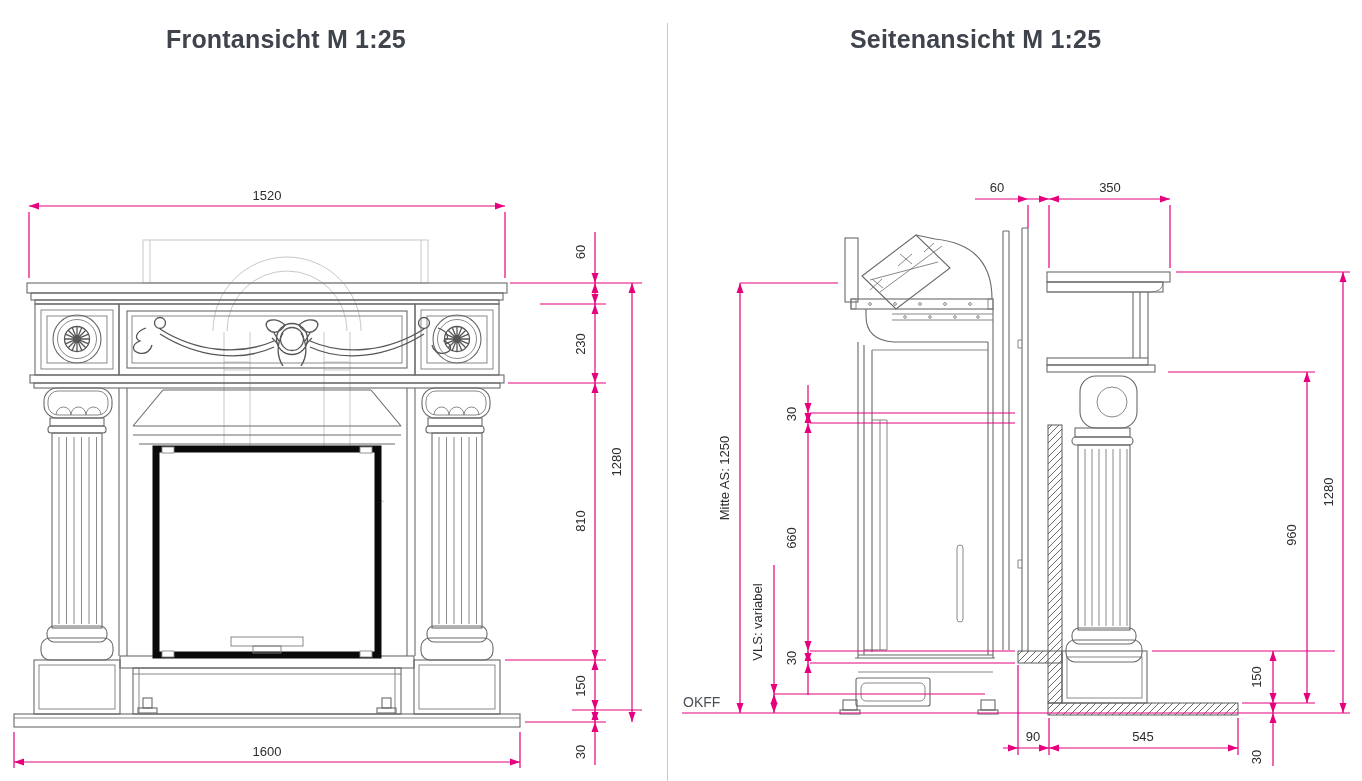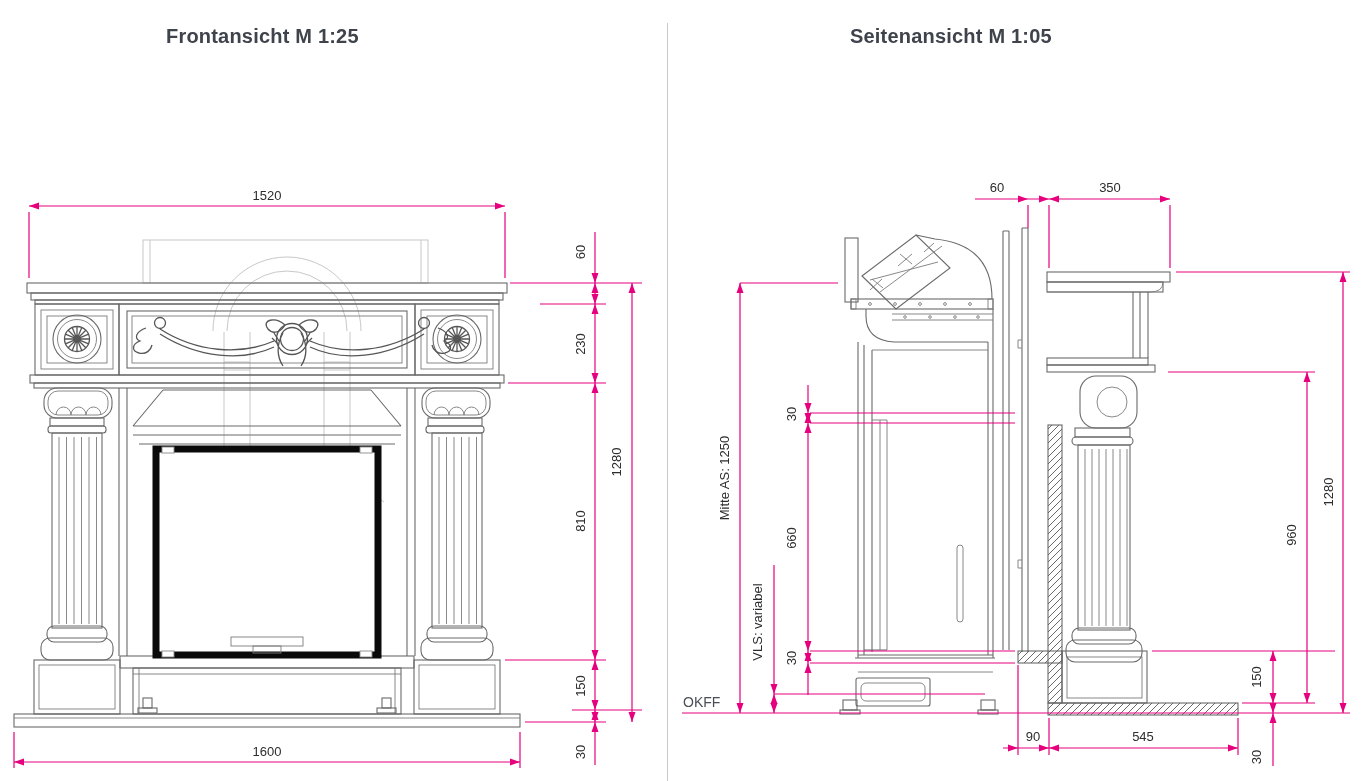--- a/index.html
+++ b/index.html
@@ -1,18 +1,18 @@
 <!DOCTYPE html>
 <html><head>
 <meta charset="utf-8">
 <style>
   html,body{margin:0;padding:0;background:#fff;}
   .canvas{position:relative;width:1362px;height:781px;background:#fff;overflow:hidden;
           font-family:"Liberation Sans",sans-serif;}
-  .view-title{position:absolute;top:25px;font-size:20px;font-weight:bold;color:#3f444c;
+  .view-title{position:absolute;top:25px;font-size:25px;font-weight:bold;color:#3f444c;
               letter-spacing:.2px;}
   #title-front{left:166px;}
   #title-side{left:850px;}
   .divider{position:absolute;left:667px;top:23px;width:0;height:758px;border-left:1.5px solid #c9c9c9;}
   svg{position:absolute;left:0;top:0;}
   .ln{stroke:#6a6a6a;fill:none;stroke-width:1.1;}
   .lnt{stroke:#7c7c7c;fill:none;stroke-width:0.9;}
   .dec{stroke:#565656;fill:none;stroke-width:1.3;}
   .gh{stroke:#c8c8c8;fill:none;stroke-width:1;}
   .dm{stroke:#e6007e;fill:none;stroke-width:1.2;}
@@ -20,21 +20,21 @@
   .hat{fill:url(#hatch);stroke:#5a5a5a;stroke-width:1;}
   .blk{stroke:#0a0a0a;fill:#ffffff;stroke-width:7;}
   text{font-family:"Liberation Sans",sans-serif;font-size:13px;fill:#2d2d2d;text-anchor:middle;}
   .okff{font-size:14px;fill:#4a4f57;text-anchor:start;}
 </style>
 </head>
 <body>
 
 <div class="canvas">
   <div class="view-title" id="title-front">Frontansicht M 1:25</div>
-  <div class="view-title" id="title-side">Seitenansicht M 1:05</div>
+  <div class="view-title" id="title-side">Seitenansicht M 1:25</div>
   <div class="divider"></div>
 
   <svg width="1362" height="781" viewBox="0 0 1362 781">
     <defs>
       <pattern id="hatch" patternUnits="userSpaceOnUse" width="7" height="7">
         <path d="M0,7 L7,0" stroke="#6a6a6a" stroke-width="1"></path>
       </pattern>
       <path id="tri-up" d="M0,0 L3.5,10 L-3.5,10 Z"></path>
       <path id="tri-down" d="M0,0 L3.5,-10 L-3.5,-10 Z"></path>
       <path id="tri-left" d="M0,0 L10,3.5 L10,-3.5 Z"></path>

